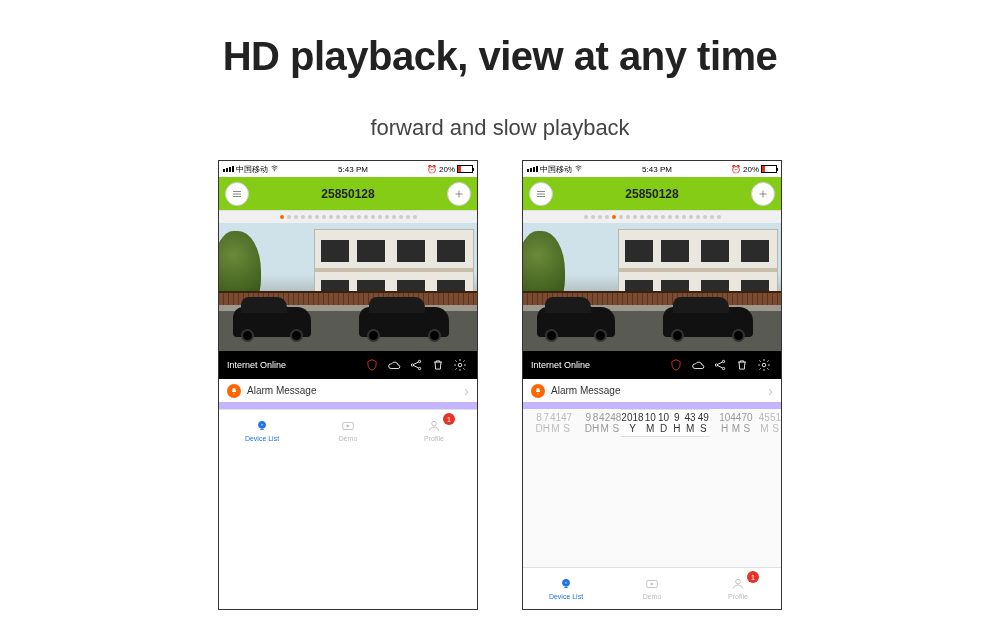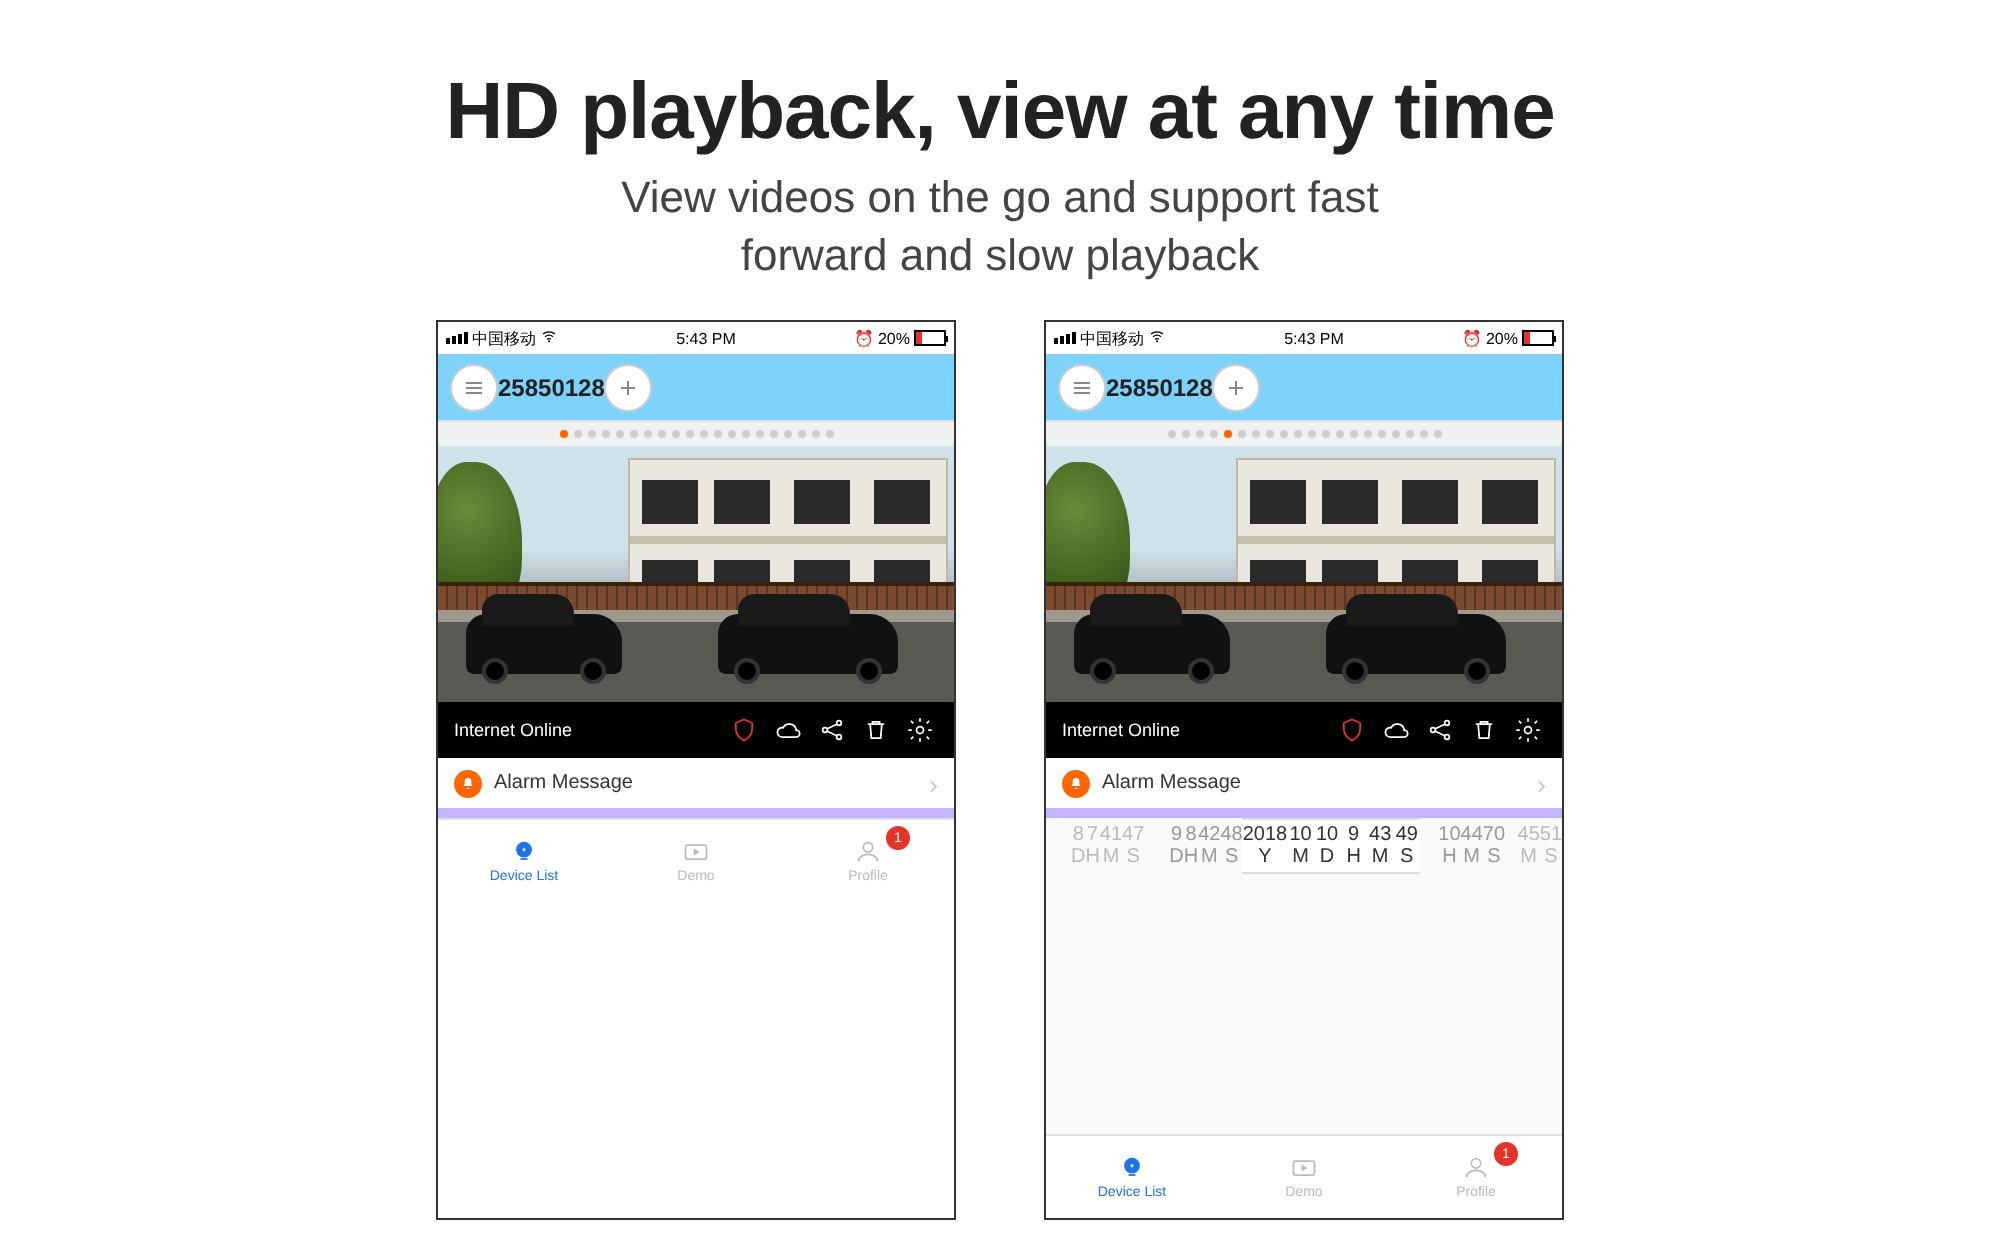--- a/index.html
+++ b/index.html
@@ -15,21 +15,21 @@
   .status { height: 16px; background: #fff; display: flex; align-items: center; justify-content: space-between; padding: 0 4px; font-size: 8px; color: #000; }
   .status-left, .status-right { display: flex; align-items: center; gap: 2px; }
   .sig-bars { display: inline-flex; align-items: flex-end; gap: 1px; }
   .sig-bars i { width: 2px; background:#000; display:inline-block; }
   .sig-bars i:nth-child(1){height:3px}.sig-bars i:nth-child(2){height:4px}.sig-bars i:nth-child(3){height:5px}.sig-bars i:nth-child(4){height:6px}
   .batt { width: 16px; height: 8px; border:1px solid #000; position:relative; }
   .batt::after{content:"";position:absolute;right:-2px;top:2px;width:1px;height:3px;background:#000;}
   .batt-fill{position:absolute;left:0;top:0;bottom:0;width:20%;background:#e6332a;}
 
   
-  .nav { height: 34px; background: #7dd3fc; display:flex; align-items:center; padding:0 6px; border-bottom:1px solid #e0e0e0;}
+  .nav { height: 34px; background: #84cc16; display:flex; align-items:center; justify-content:space-between; padding:0 6px; border-bottom:1px solid #e0e0e0;}
   .nav-btn { width:24px;height:24px;border-radius:50%;border:1px solid #ccc;display:flex;align-items:center;justify-content:center;background:#fff;}
   .nav-title { font-weight:600; font-size:12px; color:#222; }
 
   
   .pager { height:12px; background:#f0f0f0; display:flex; align-items:center; justify-content:center; gap:3px;}
   .pager i{width:4px;height:4px;border-radius:50%;background:#ccc;display:inline-block;}
   .pager i.on{background:#f60;}
 
   
   .video-wrap{position:relative;}
@@ -55,21 +55,21 @@
   .tree{position:absolute;left:-4px;top:8px;width:46px;height:80px;background:radial-gradient(circle at 40% 30%,#6b8a3a,#3a5a1a 70%);border-radius:40% 50% 40% 30%;}
 
   
   .toolbar{height:28px;background:#000;display:flex;align-items:center;padding:0 8px;color:#fff;font-size:9px;gap:4px;}
   .toolbar .spacer{flex:1}
   .tb-ic{width:18px;height:18px;display:flex;align-items:center;justify-content:center;}
   .tb-ic svg{width:14px;height:14px;stroke:#fff;fill:none;stroke-width:1.5}
   .tb-ic.shield svg{stroke:#e6332a}
 
   
-  .alarm-row{height:30px;display:flex;align-items:center;padding:4px 8px;border-bottom:5px solid #c4b5fd;font-size:10px;color:#333;}
+  .alarm-row{height:30px;display:flex;align-items:center;padding:4px 8px;border-bottom:7px solid #c4b5fd;font-size:10px;color:#333;}
   .alarm-ic{width:14px;height:14px;border-radius:50%;background:#f60;margin-right:6px;display:flex;align-items:center;justify-content:center;}
   .alarm-ic svg{width:8px;height:8px;fill:#fff}
   .alarm-row .chev{margin-left:auto;color:#ccc;font-size:14px;}
 
   
   .content{flex:1;background:#fafafa;position:relative;overflow:hidden;}
   .empty{display:flex;flex-direction:column;align-items:center;justify-content:center;height:100%;}
   .empty-ic{width:54px;height:46px;position:relative;opacity:.35}
   .bubble{position:absolute;border:2px solid #999;border-radius:4px;background:#fff}
   .bubble.b1{left:0;top:8px;width:34px;height:26px}
@@ -95,21 +95,21 @@
   .tab-label{font-size:7px;color:#bbb}
   .tab.active .tab-label{color:#1e73e8}
   .badge{position:absolute;top:3px;right:22px;width:12px;height:12px;border-radius:50%;background:#e6332a;color:#fff;font-size:7px;display:flex;align-items:center;justify-content:center}
 </style>
 </head>
 <body>
 
 <div class="hero">
   <h1>HD playback, view at any time</h1>
   <p>
-    <span>View videos on the go and support fast</span><br>
+    <br>
     <span>forward and slow playback</span>
   </p>
 </div>
 
 <div class="phones">
 
   <div class="phone">
     <div class="status">
       <div class="status-left">
         <span class="sig-bars">

